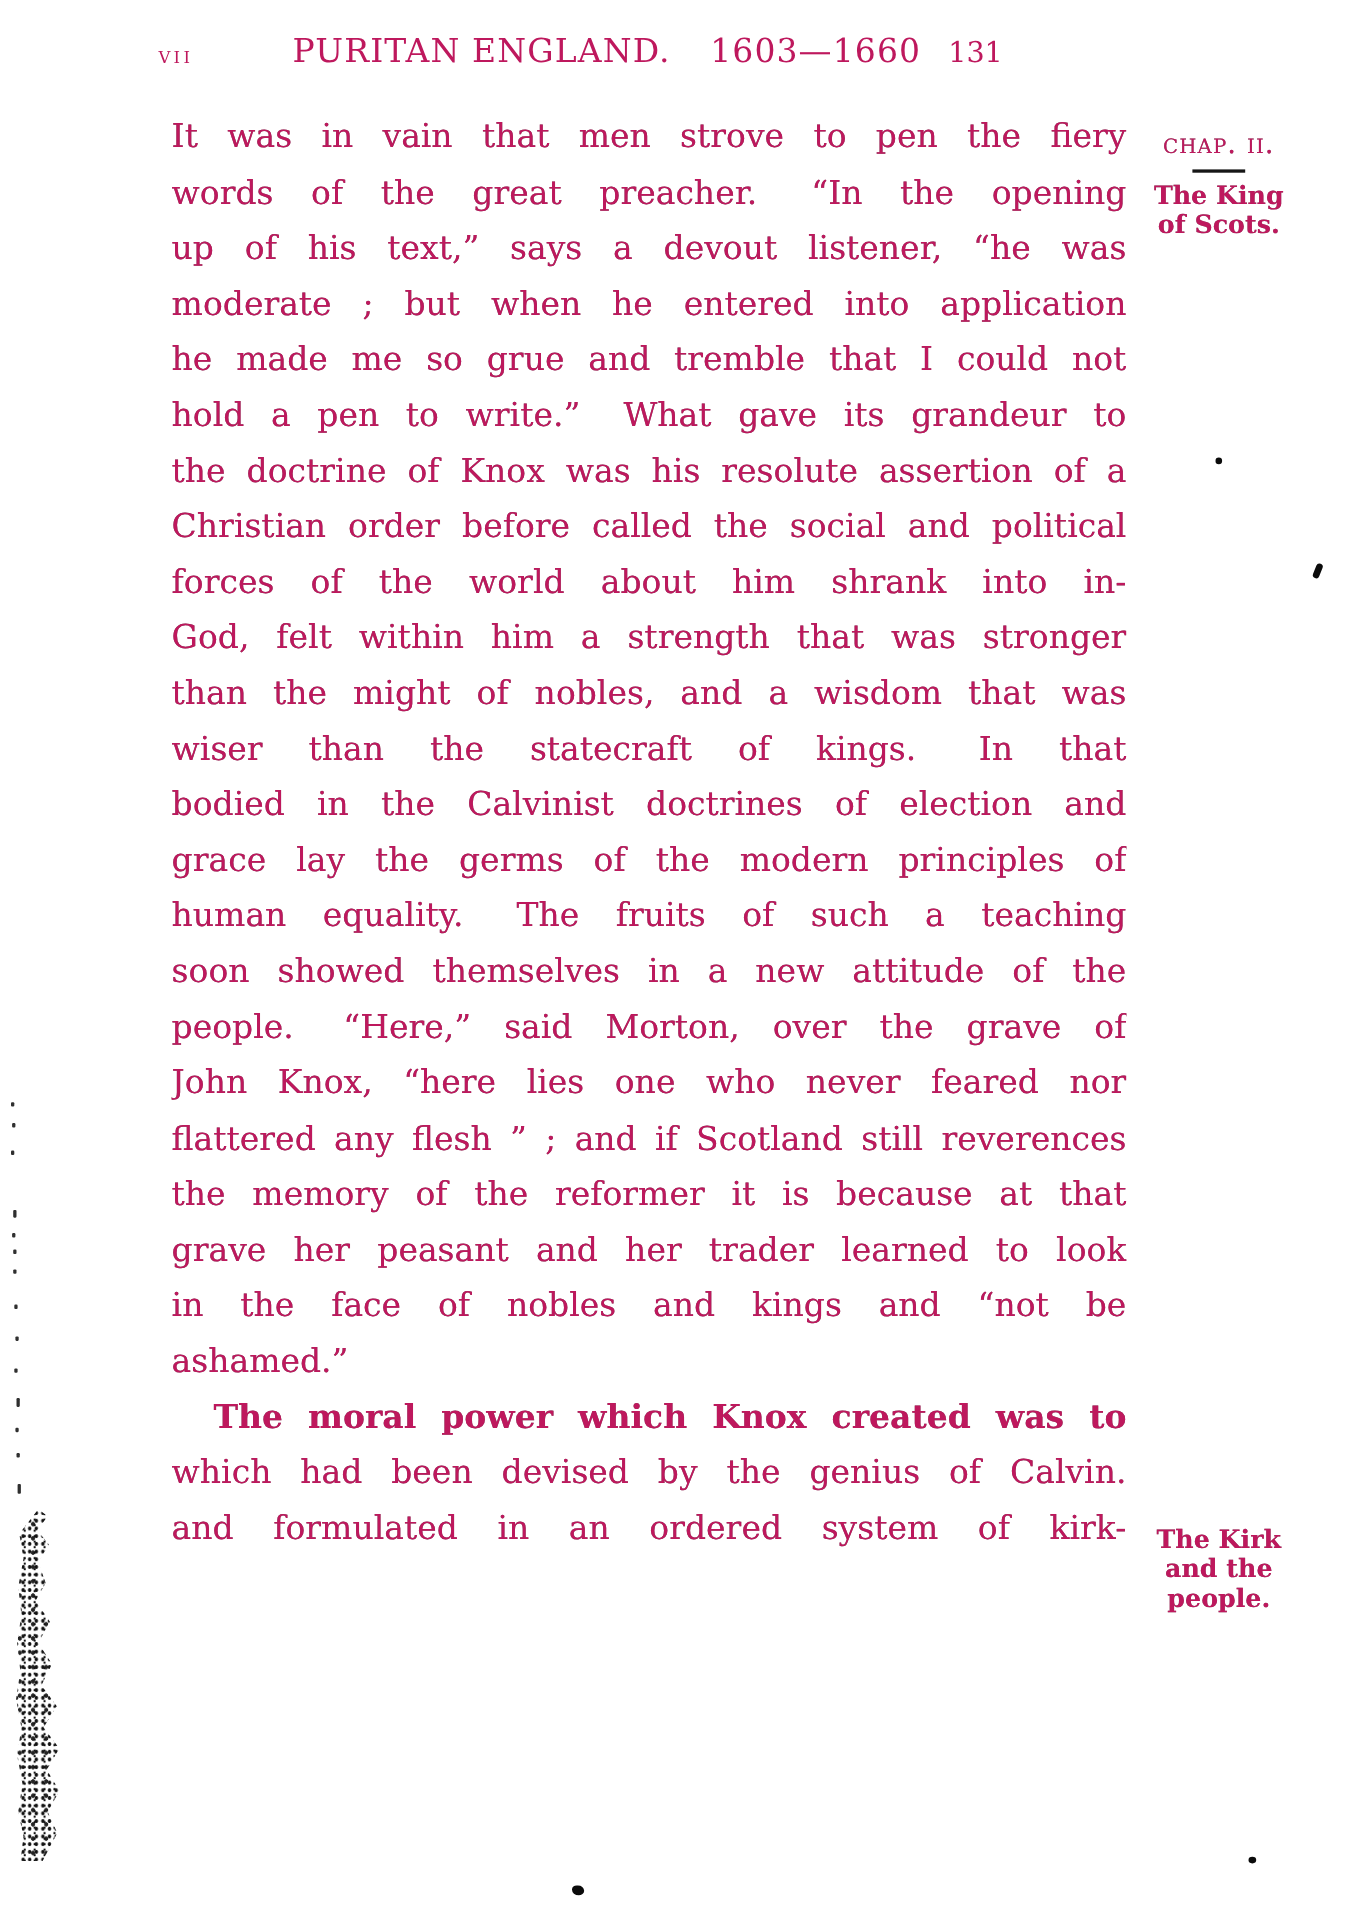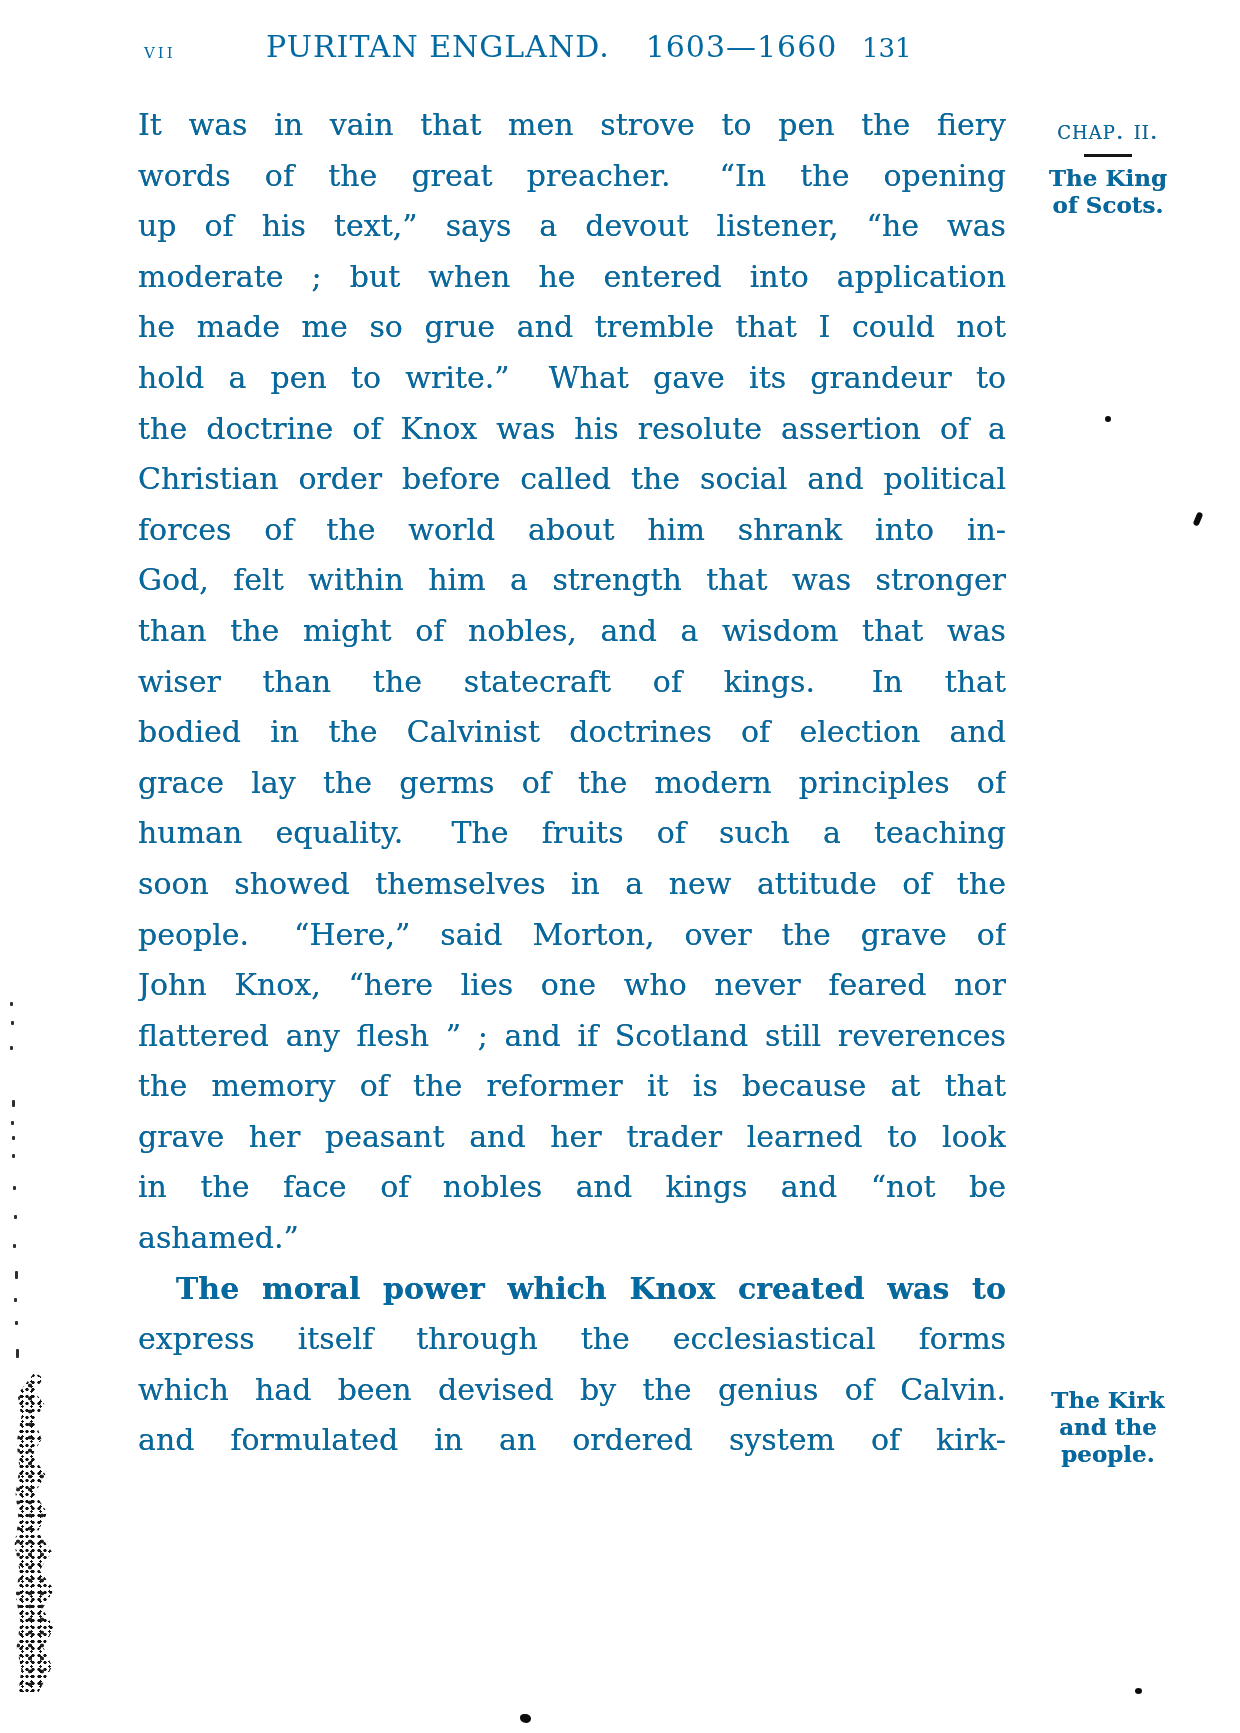--- a/index.html
+++ b/index.html
@@ -1,32 +1,32 @@
 <!DOCTYPE html>
 <html><head>
 <meta charset="utf-8">
 <style>
   html,body{margin:0;padding:0;background:#ffffff;}
   .page{
     position:relative;width:1240px;height:1733px;background:#ffffff;overflow:hidden;
-    font-family:"DejaVu Serif","Liberation Serif",serif;color:#0369a1;
+    font-family:"DejaVu Serif","Liberation Serif",serif;color:#be185d;
   }
   
   .folio-left{
     position:absolute;left:144px;top:38px;font-size:22px;letter-spacing:3px;
     font-variant:small-caps;text-transform:lowercase;
   }
   .running-title{
     position:absolute;left:266px;top:29px;display:flex;gap:36px;white-space:nowrap;
     font-size:30px;letter-spacing:1px;
   }
   .folio-right{position:absolute;left:862px;top:33px;font-size:26px;}
   
   .textblock{
-    position:absolute;left:138px;top:100px;width:868px;
+    position:absolute;left:156px;top:100px;width:868px;
     font-size:30px;line-height:50.6px;
     text-shadow:0 0 .5px rgba(0,0,0,.55);
   }
   .tline{
     height:50.6px;overflow:hidden;white-space:normal;
     text-align:justify;text-align-last:justify;
   }
   .tline.endline{text-align-last:left;}
   .tline.indent{text-indent:38px;font-weight:bold;}
   
@@ -95,21 +95,20 @@
       <div class="tline">human equality.  The fruits of such a teaching</div>
       <div class="tline">soon showed themselves in a new attitude of the</div>
       <div class="tline">people.  “Here,” said Morton, over the grave of</div>
       <div class="tline">John Knox, “here lies one who never feared nor</div>
       <div class="tline">flattered any flesh ” ; and if Scotland still reverences</div>
       <div class="tline">the memory of the reformer it is because at that</div>
       <div class="tline">grave her peasant and her trader learned to look</div>
       <div class="tline">in the face of nobles and kings and “not be</div>
       <div class="tline endline">ashamed.”</div>
       <div class="tline indent">The moral power which Knox created was to</div>
-      <div class="tline">express itself through the ecclesiastical forms</div>
       <div class="tline">which had been devised by the genius of Calvin.</div>
       <div class="tline">and formulated in an ordered system of kirk-</div>
     </main>
 
   <aside class="note note1" id="note1">
       <span class="note-heading">Chap. II.</span>
       <div class="note-rule"></div>
       <span class="note-line">The King</span>
       <span class="note-line">of Scots.</span>
     </aside>

